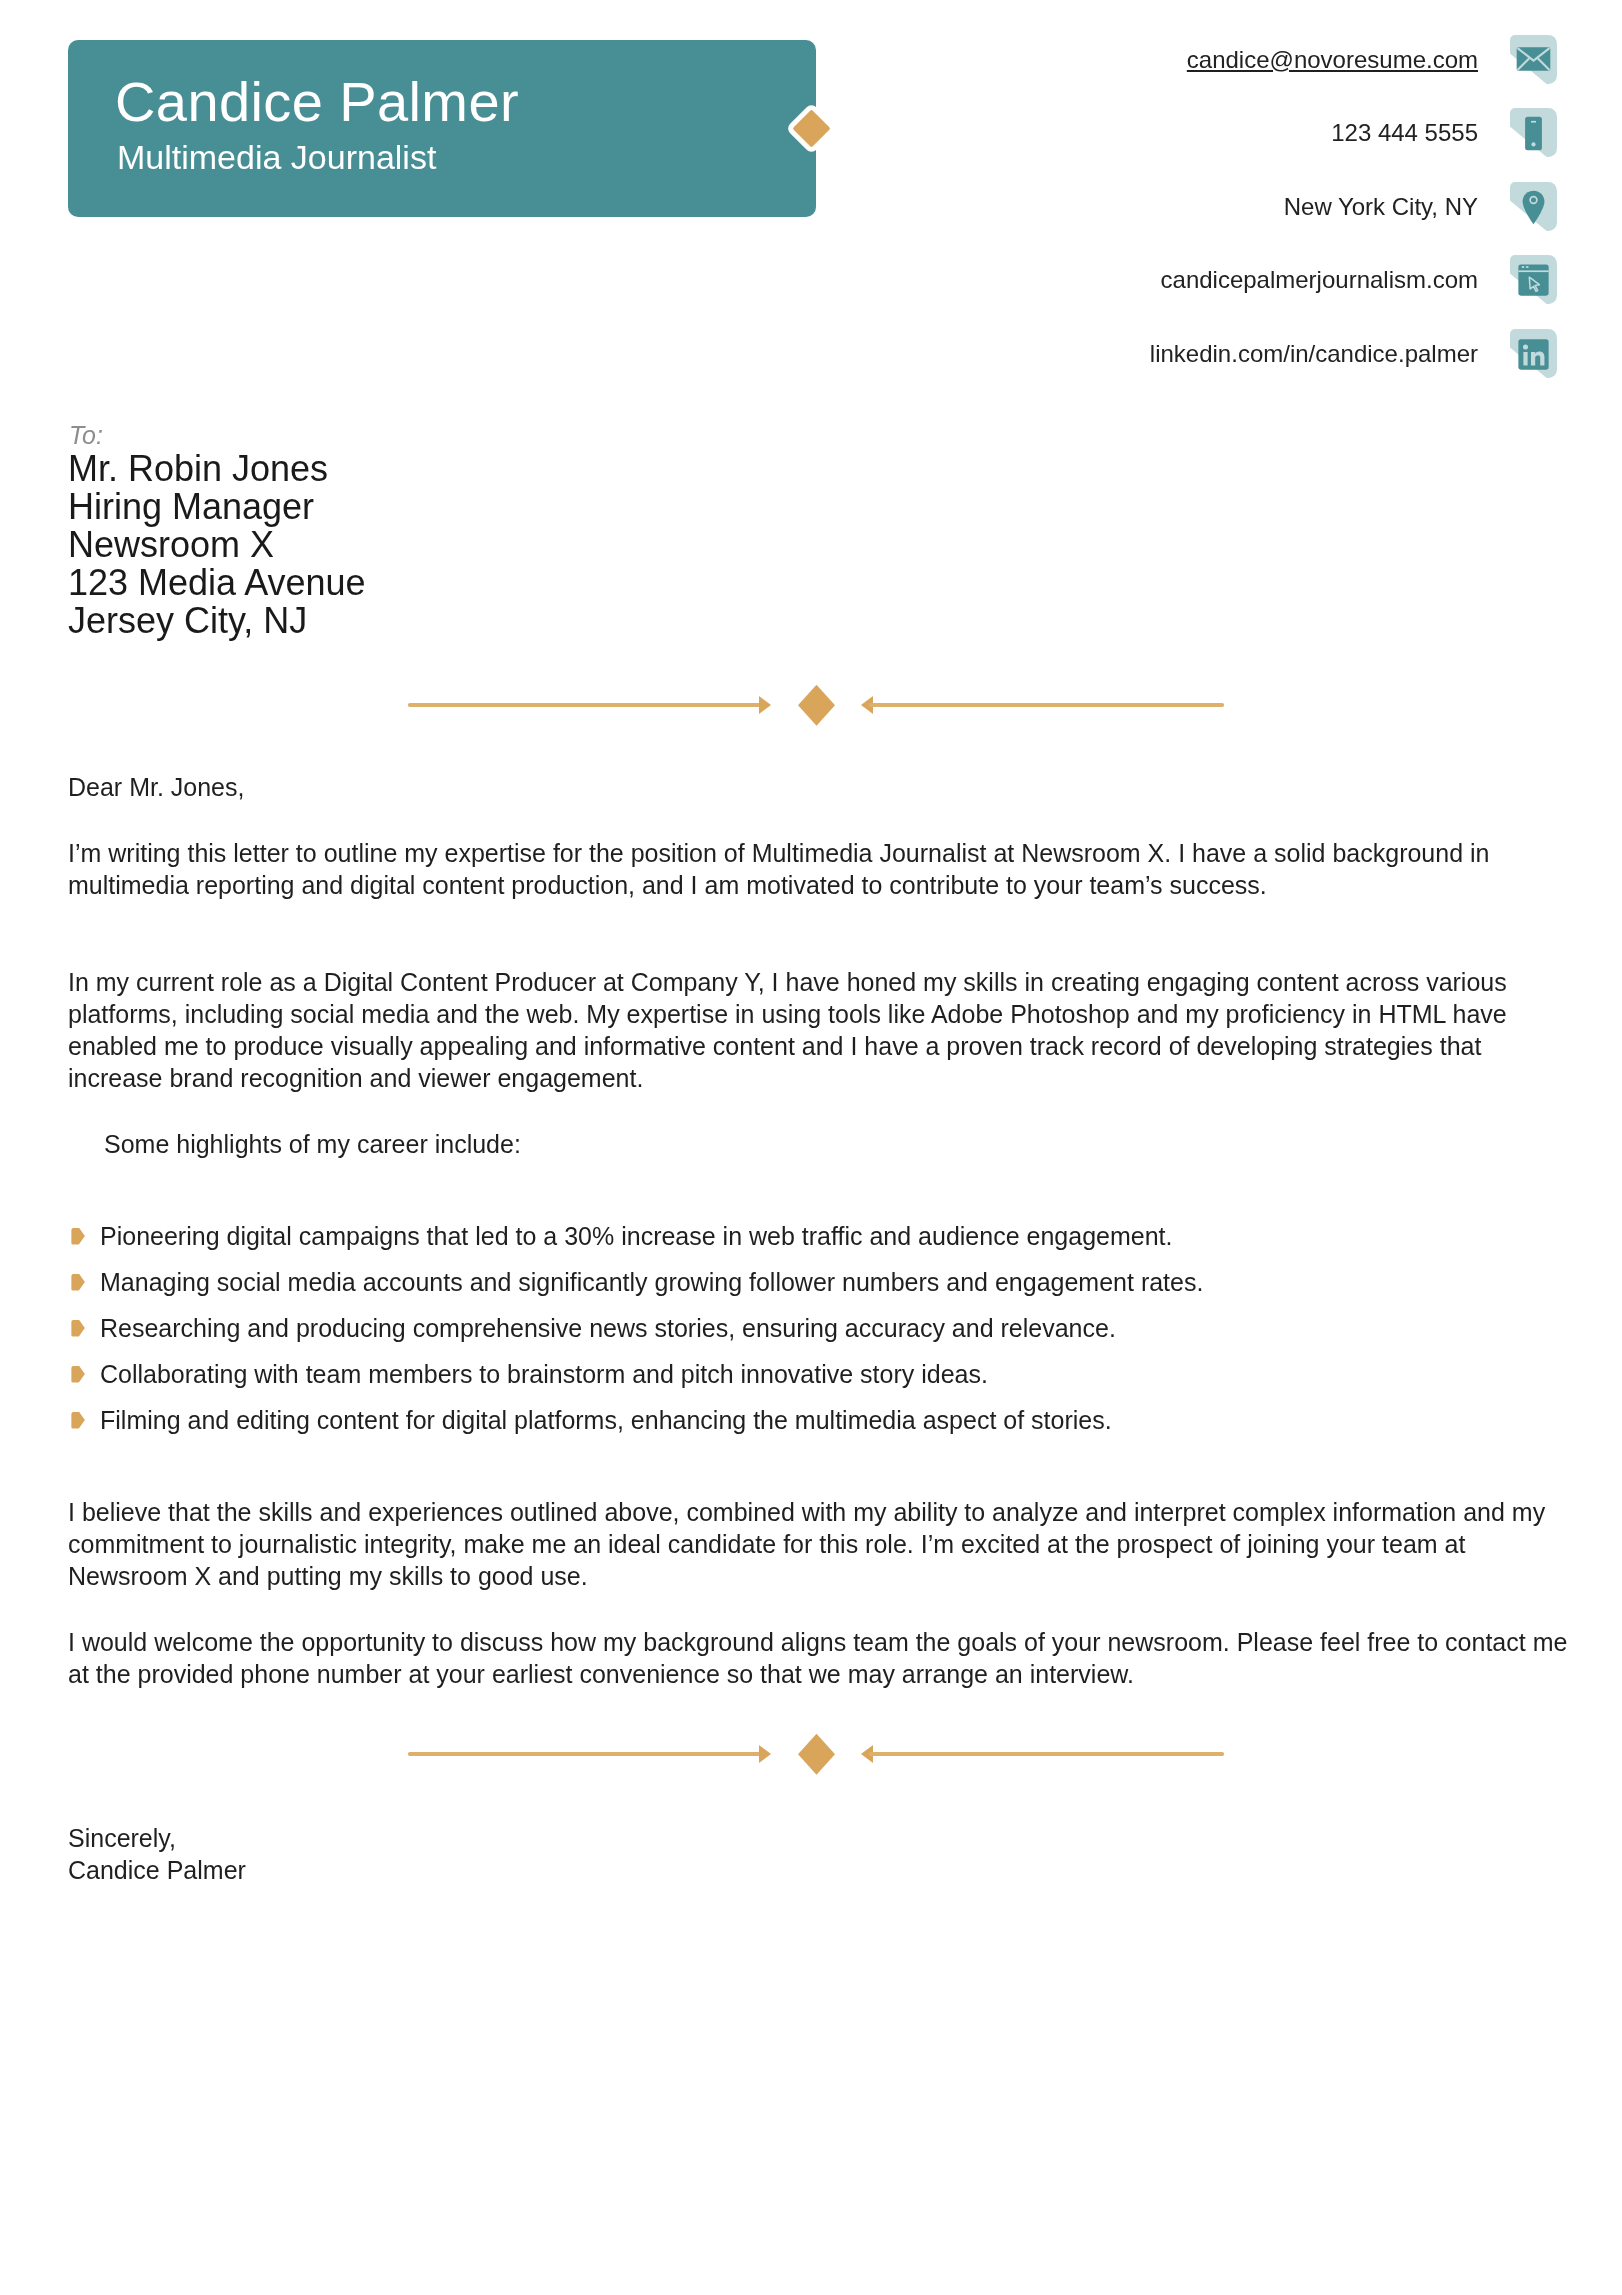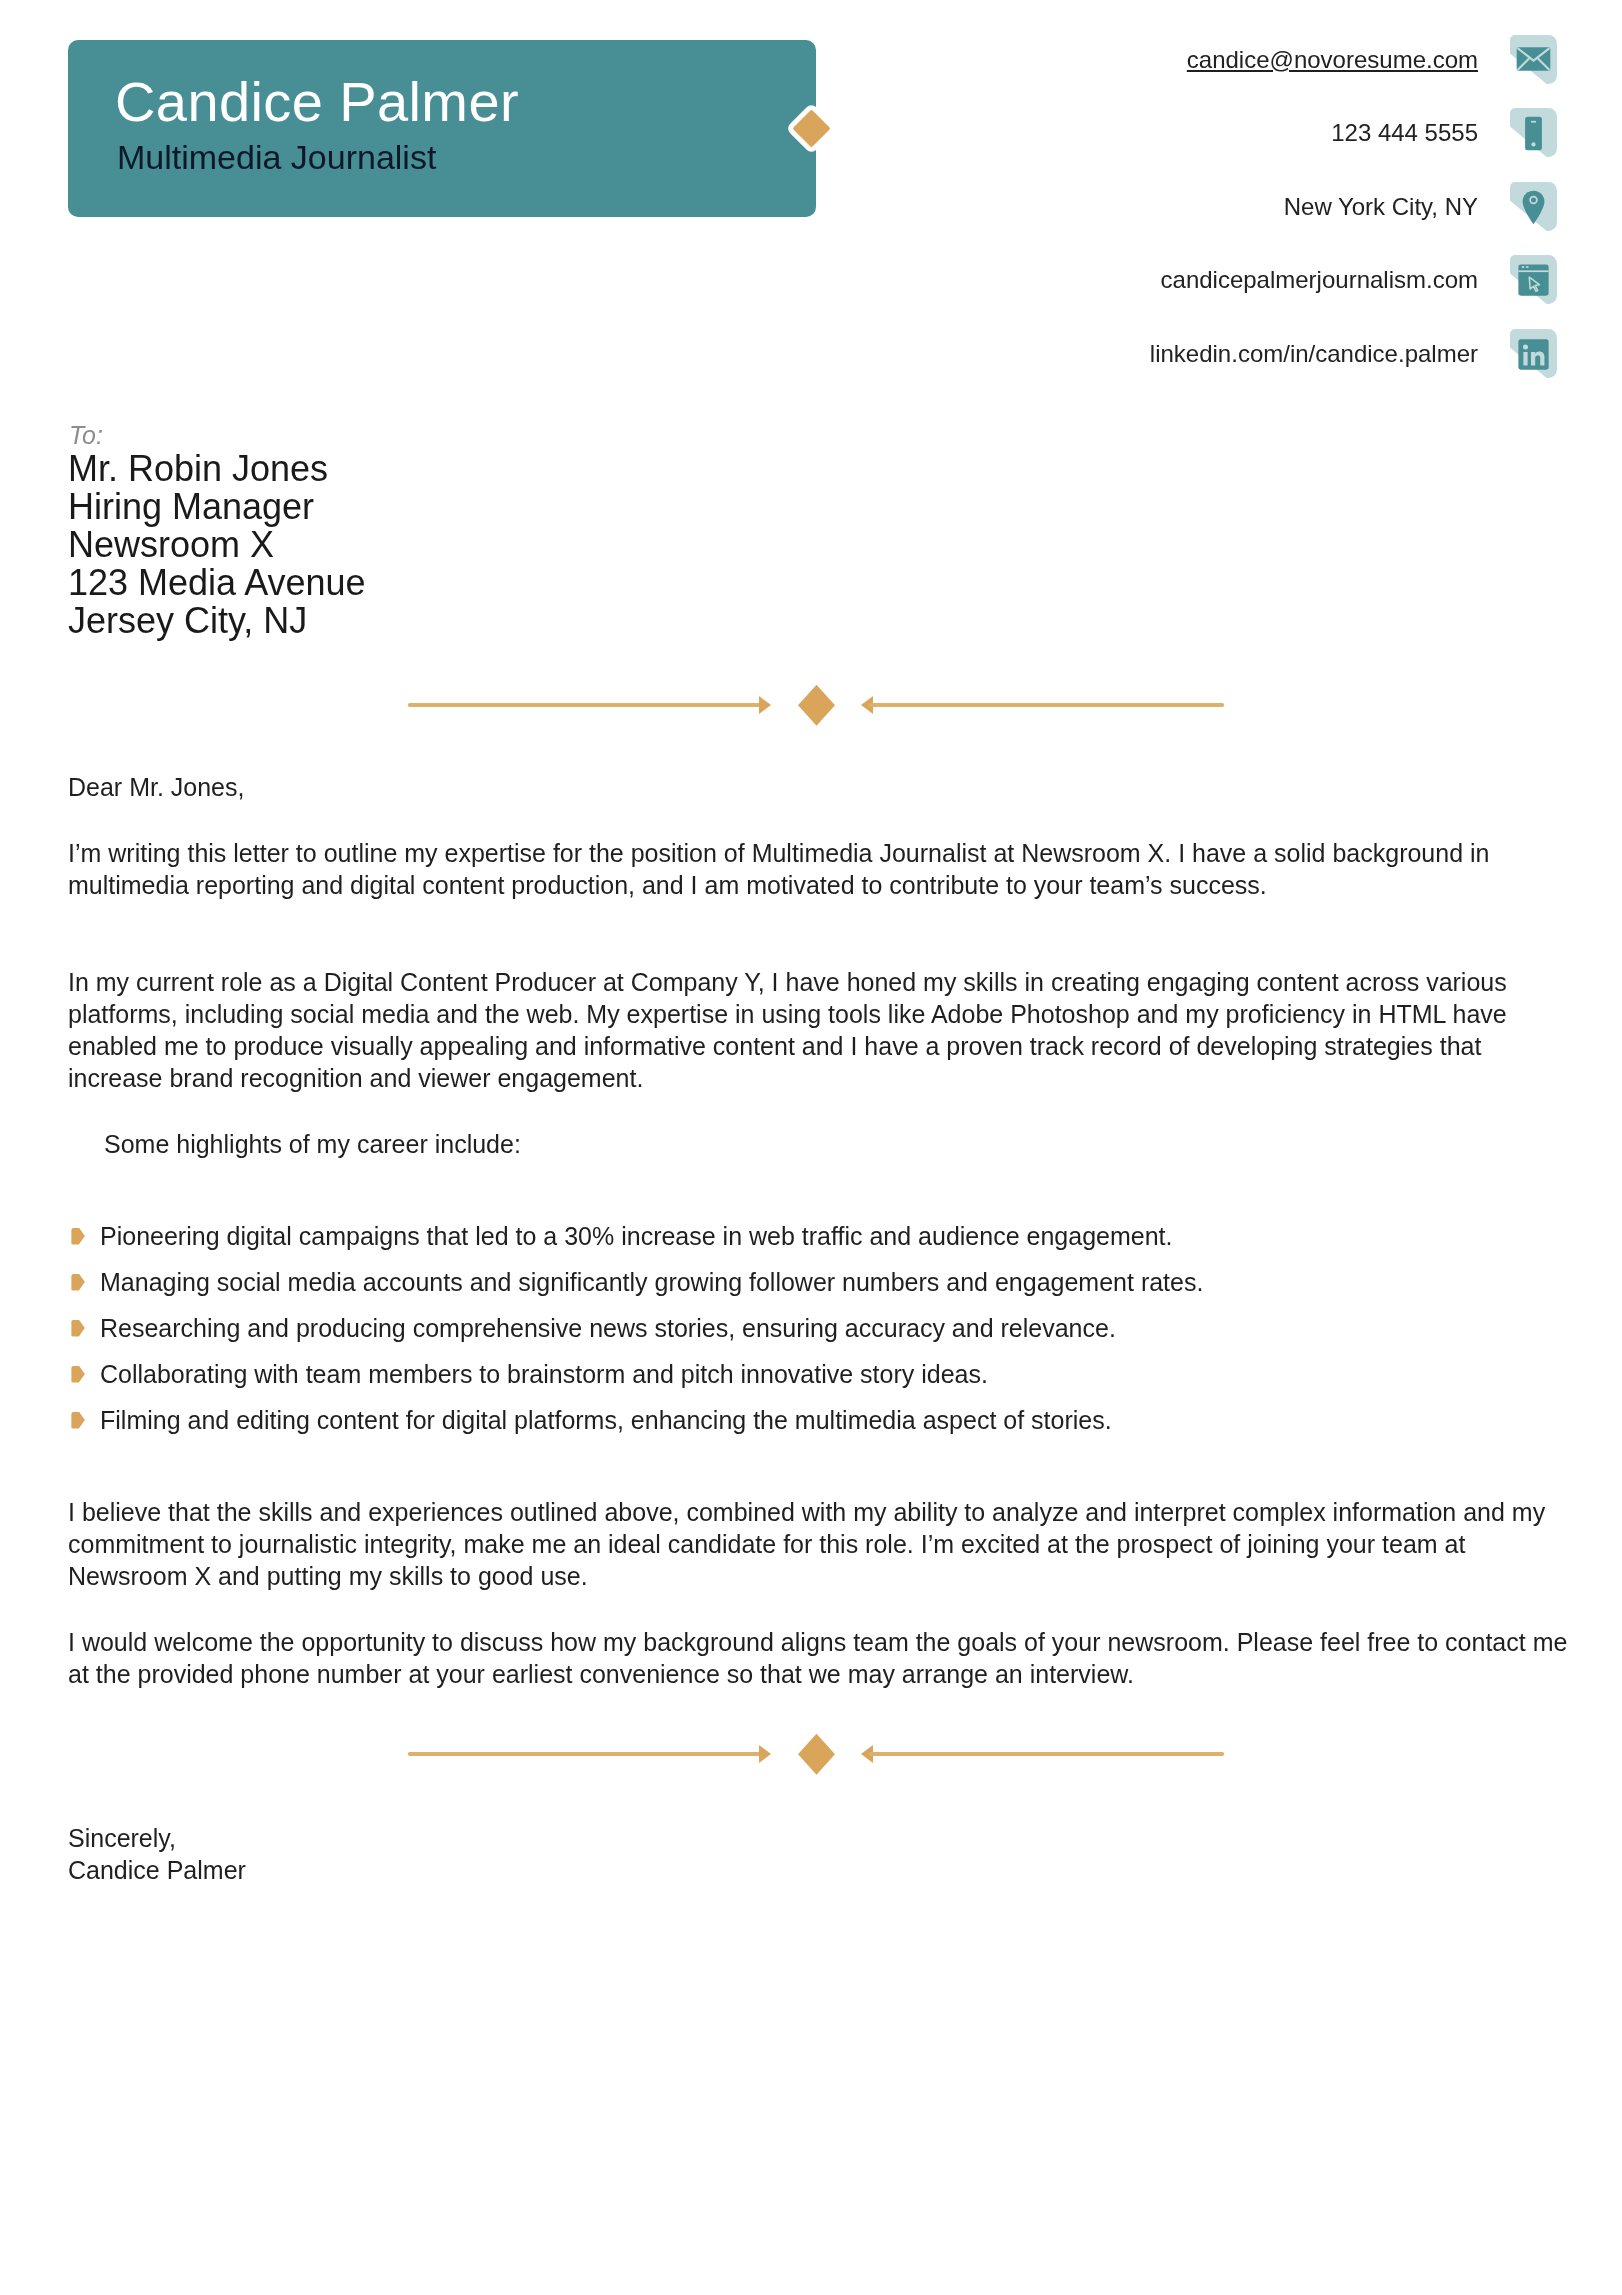--- a/index.html
+++ b/index.html
@@ -8,21 +8,21 @@
 
   .header-box {
     position: absolute; left: 68px; top: 40px; width: 748px; height: 177px;
     background: #478f95; border-radius: 10px;
   }
   .header-name {
     position: absolute; left: 47px; top: 29px; font-size: 56px; color: #ffffff;
     font-weight: 400; letter-spacing: 0.4px; white-space: nowrap;
   }
   .header-title {
-    position: absolute; left: 49px; top: 98px; font-size: 34px; color: #0f172a;
+    position: absolute; left: 49px; top: 98px; font-size: 34px; color: #ffffff;
     font-weight: 400; white-space: nowrap;
   }
   .header-diamond {
     position: absolute; left: 793px; top: 110px; width: 37px; height: 37px;
     background: #d9a55a; border: 5px solid #ffffff; border-radius: 6.8px;
     transform: rotate(45deg);
   }
 
   .contacts { position: absolute; right: 0; top: 0; width: 761px; }
   .contact-row { position: absolute; right: 66px; height: 51px; display: flex; align-items: center; }

